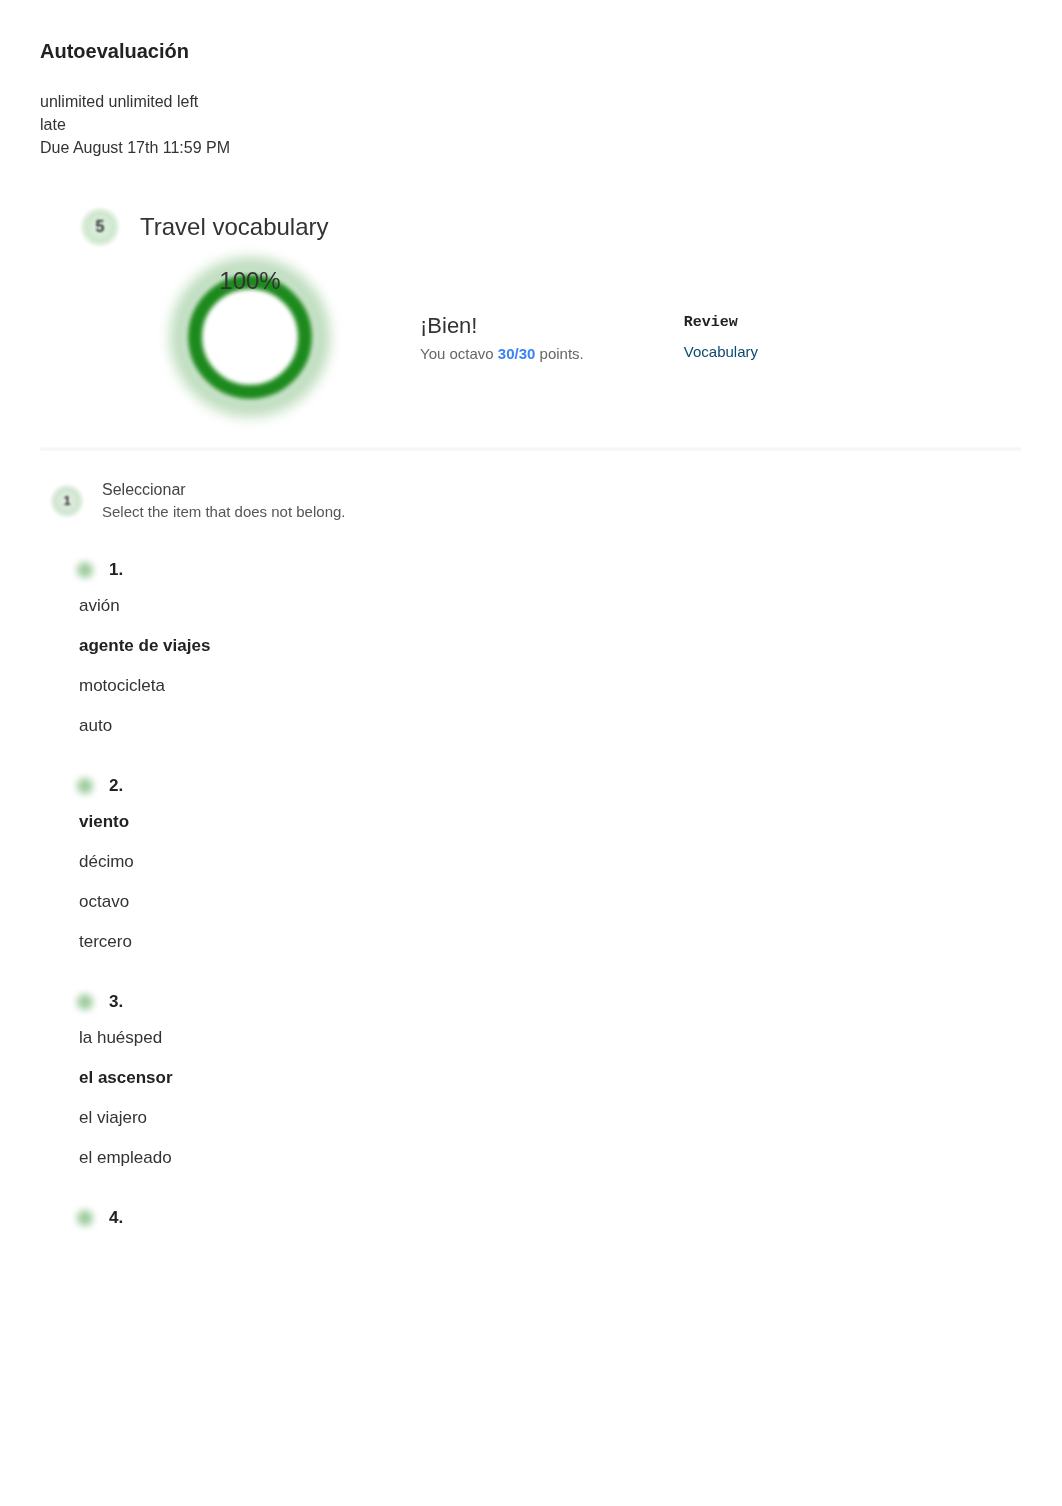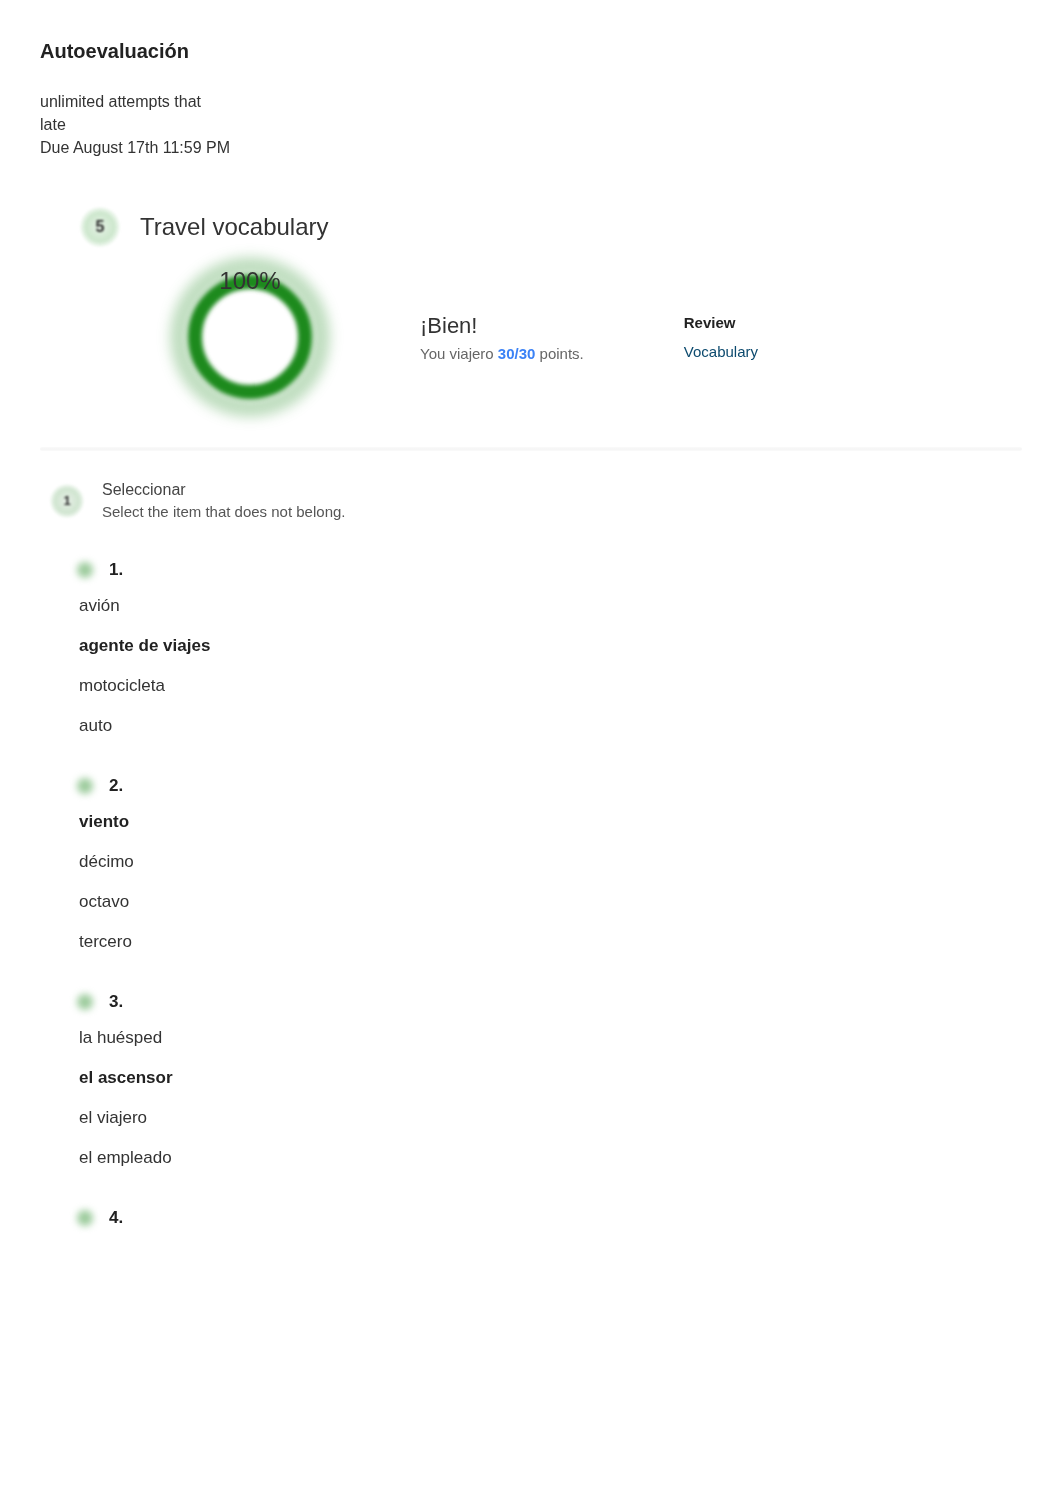--- a/index.html
+++ b/index.html
@@ -109,20 +109,21 @@
     }
     .review-block {
       display: flex;
       flex-direction: column;
     }
     .review-label {
       font-size: 15px;
       font-weight: bold;
       color: #222;
       margin-bottom: 12px;
+      font-family: Liberation Mono, monospace;
     }
     .review-link {
       color: #0c4a6e;
       font-size: 15px;
       text-decoration: none;
       cursor: pointer;
     }
     .divider {
       height: 4px;
       background: linear-gradient(to bottom, rgba(0,0,0,0.02), rgba(0,0,0,0.04), rgba(0,0,0,0.02));
@@ -190,40 +191,40 @@
     .option.answer {
       font-weight: bold;
       color: #222;
     }
   </style>
 </head>
 <body>
 
 <h1 class="page-title">Autoevaluación</h1>
 
-<div class="status-line">unlimited attempts that</div>
+<div class="status-line">unlimited unlimited left</div>
 <div class="status-line">late</div>
 <div class="status-line">Due August 17th 11:59 PM</div>
 
 <div class="section-header">
   <div class="section-badge">
     <span class="section-badge-inner">5</span>
   </div>
   <div class="section-title">Travel vocabulary</div>
 </div>
 
 <div class="summary-row">
   <div class="score-circle">
     <div class="score-ring"></div>
     <div class="score-text">100%</div>
   </div>
   <div class="result-block">
     <div class="result-heading">¡Bien!</div>
     <div class="result-sub">
-      <span>You viajero </span><b>30/30</b><span> points.</span>
+      <span>You octavo </span><b>30/30</b><span> points.</span>
     </div>
   </div>
   <div class="review-block">
     <div class="review-label">Review</div>
     <a class="review-link">Vocabulary</a>
   </div>
 </div>
 
 <div class="divider"></div>
 

